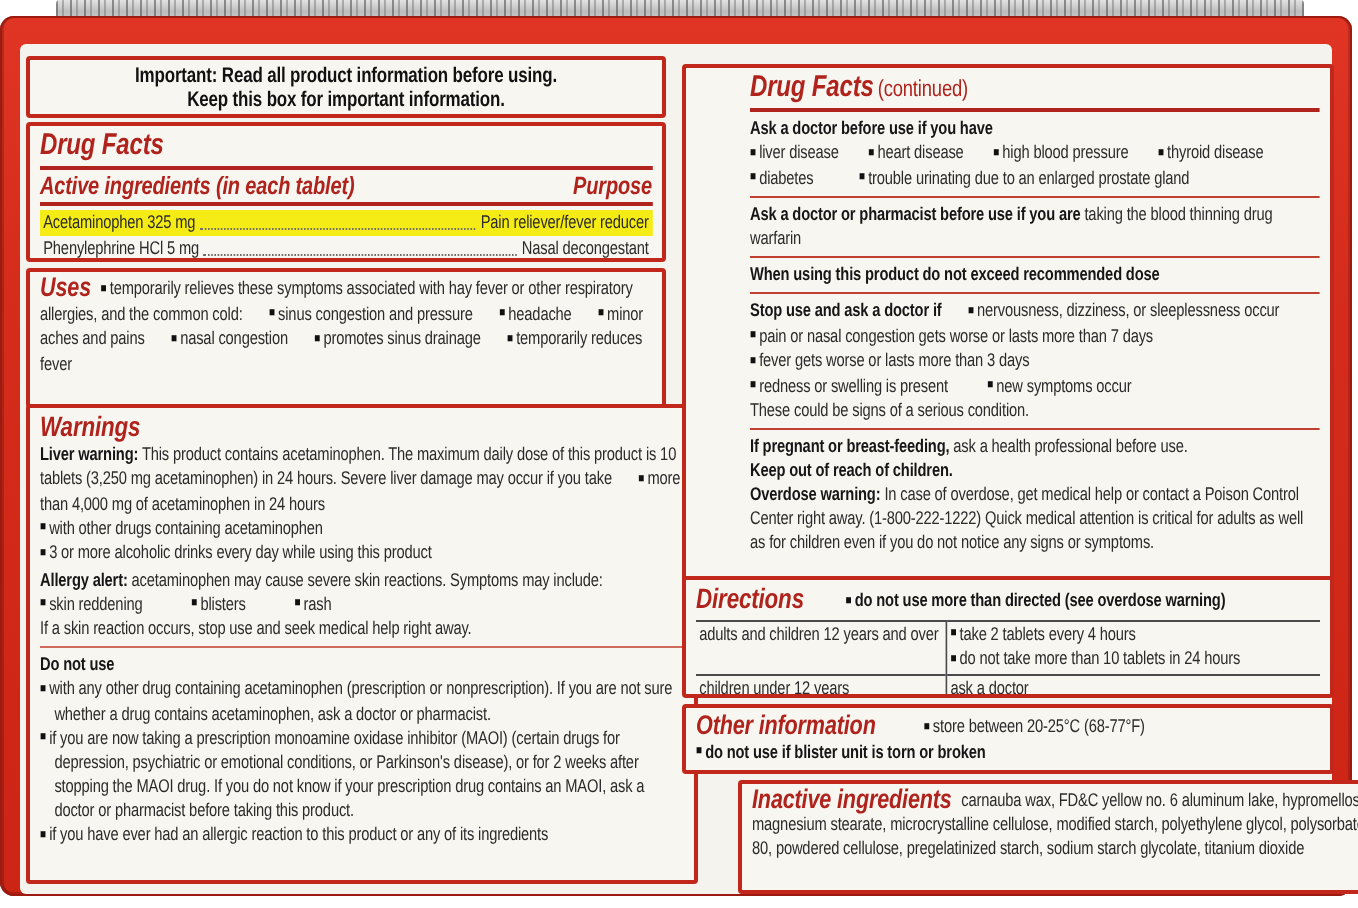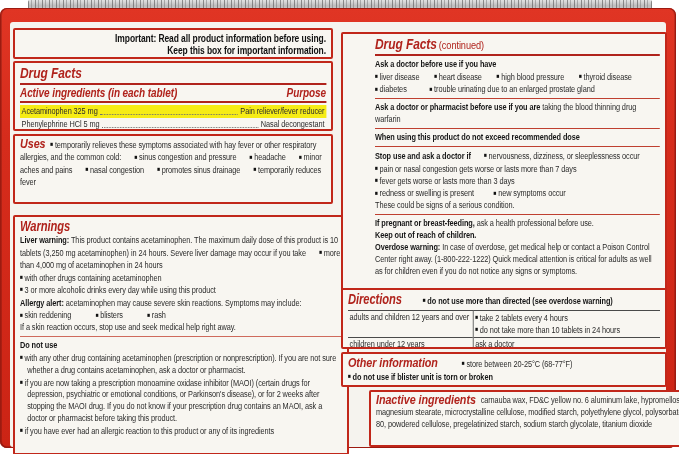--- a/index.html
+++ b/index.html
@@ -48,21 +48,21 @@
   table.dir tr.last td{border-bottom:1.2px solid #4a4a4a;}
 </style>
 </head>
 <body>
 
 <div id="screen">
   <div class="top-edge"></div>
   <div class="frame"></div>
   <div class="panel"></div>
 
-  <div class="cbox center" style="left:13px;top:28px;width:320px;height:31px;text-align:right;">
+  <div class="cbox center" style="left:13px;top:28px;width:320px;height:31px;">
     <div class="squeeze">
       <p class="imp">Important: Read all product information before using.</p>
       <p class="imp" style="margin-top:-1px;">Keep this box for important information.</p>
     </div>
   </div>
 
   <div class="cbox" style="left:13px;top:61px;width:320px;height:70px;">
     <div class="squeeze">
       <p class="title df-title">Drug Facts</p>
       <hr class="rule">
@@ -92,21 +92,21 @@
         <span class="bi gap"><span class="bullet">■</span><span>sinus congestion and pressure</span></span>
         <span class="bi gap"><span class="bullet">■</span><span>headache</span></span>
         <span class="bi gap"><span class="bullet">■</span><span>minor aches and pains</span></span>
         <span class="bi gap"><span class="bullet">■</span><span>nasal congestion</span></span>
         <span class="bi gap"><span class="bullet">■</span><span>promotes sinus drainage</span></span>
         <span class="bi gap"><span class="bullet">■</span><span>temporarily reduces fever</span></span>
       </p>
     </div>
   </div>
 
-  <div class="cbox" style="left:13px;top:215px;width:336px;height:240px;">
+  <div class="cbox" style="left:13px;top:202px;width:336px;height:240px;">
     <div class="squeeze">
       <p class="title" style="font-size:14px;line-height:15px;">Warnings</p>
       <p>
         <b>Liver warning:</b>
         <span>This product contains acetaminophen. The maximum daily dose of this product is 10 tablets (3,250 mg acetaminophen) in 24 hours. Severe liver damage may occur if you take</span>
         <span class="bi gap"><span class="bullet">■</span><span>more than 4,000 mg of acetaminophen in 24 hours</span></span>
       </p>
       <p class="blt"><span class="bullet">■</span><span>with other drugs containing acetaminophen</span></p>
       <p class="blt"><span class="bullet">■</span><span>3 or more alcoholic drinks every day while using this product</span></p>
       <p class="mt1">

